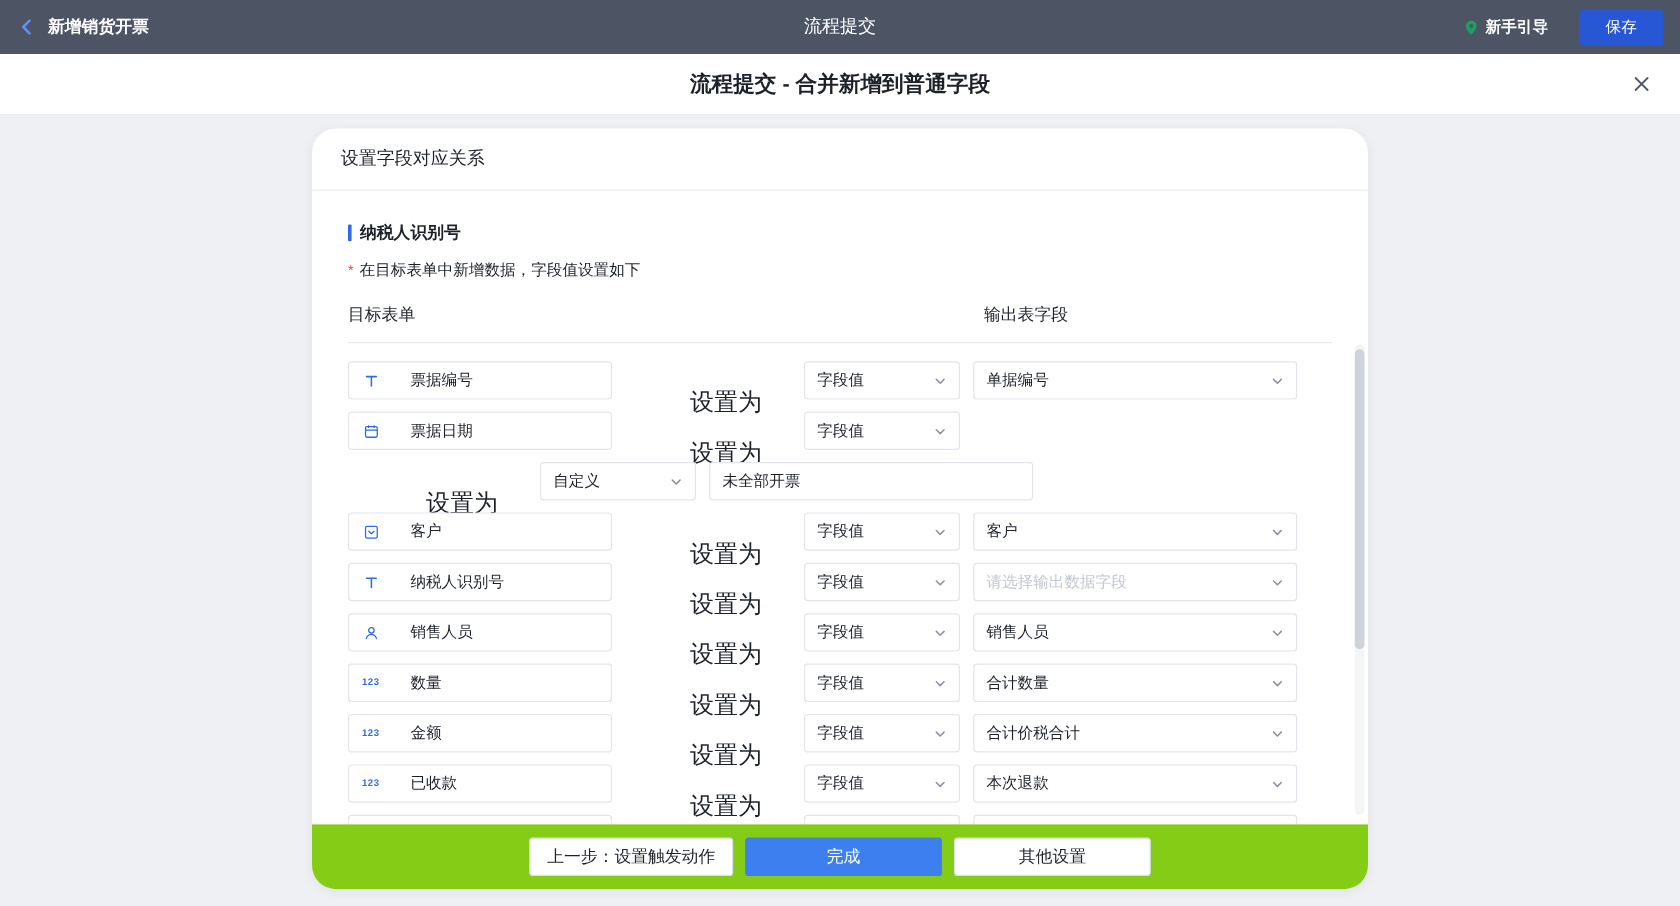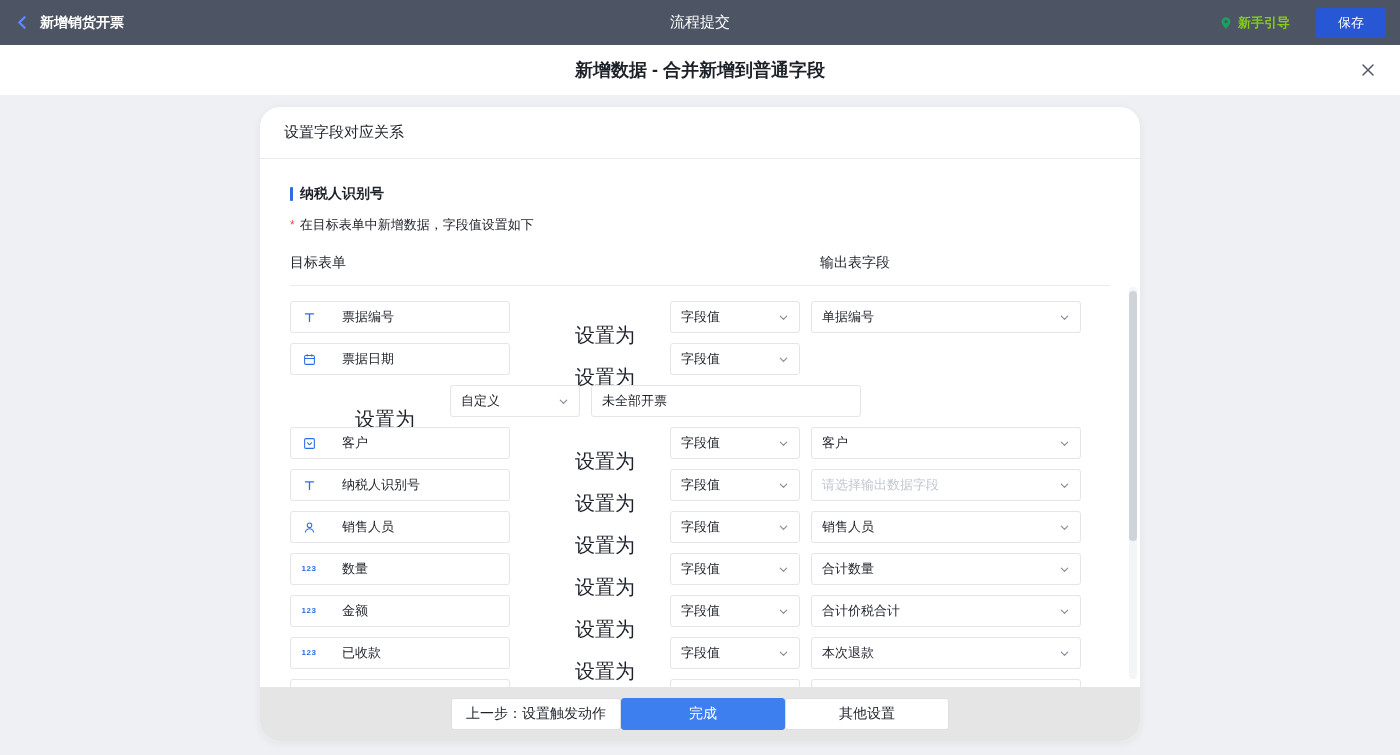--- a/index.html
+++ b/index.html
@@ -5,21 +5,21 @@
   * { margin:0; padding:0; box-sizing:border-box; }
   html,body { width:1400px; height:755px; overflow:hidden; }
   body { font-family:"Liberation Sans","DejaVu Sans",sans-serif; background:#eef0f4; color:#1d2129; }
 
   
   .topbar { height:45px; background:#4d5565; display:flex; align-items:center; padding:0 14px; position:relative; }
   .back-btn { display:flex; align-items:center; gap:9px; cursor:pointer; }
   .back-label { color:#fff; font-size:14px; font-weight:700; }
   .topbar-title { position:absolute; left:50%; transform:translateX(-50%); color:#fff; font-size:15px; }
   .topbar-right { margin-left:auto; display:flex; align-items:center; gap:26px; }
-  .guide-btn { display:flex; align-items:center; gap:5px; color:#84cc16; font-size:13px; font-weight:700; cursor:pointer; }
+  .guide-btn { display:flex; align-items:center; gap:5px; color:#ffffff; font-size:13px; font-weight:700; cursor:pointer; }
   .save-btn { background:#2857d5; border:none; color:#fff; font-size:13px; height:30px; padding:0 22px; border-radius:3px; cursor:pointer; }
 
   
   .titlebar { height:50px; background:#fff; display:flex; align-items:center; justify-content:center; position:relative; }
   .dialog-title { font-size:18px; font-weight:700; color:#1d2129; }
   .close-btn { position:absolute; right:24px; top:50%; transform:translateY(-50%); background:none; border:none; cursor:pointer; line-height:0; }
 
   
   .main { height:660px; padding-top:12px; }
   .card { width:880px; height:634px; margin:0 auto; background:#fff; border-radius:20px;
@@ -46,21 +46,21 @@
   .select-box { height:32px; border:1px solid #e3e5eb; border-radius:3px; background:#fff;
                 display:flex; align-items:center; justify-content:space-between; padding:0 10px; font-size:13px; cursor:pointer; }
   .mode-select { margin-left:51px; width:130px; flex:none; }
   .output-select { margin-left:11px; width:270px; flex:none; }
   .is-placeholder { color:#c2c7d0; }
   .chevron { line-height:0; margin-left:6px; flex:none; }
 
   .scroll-track { position:absolute; top:128px; bottom:8px; right:3px; width:8px; border-radius:4px; background:#f4f5f7; }
   .scroll-thumb { position:absolute; top:4px; left:0; width:8px; height:250px; border-radius:4px; background:#cfd3da; }
 
-  .card-footer { flex:none; height:54px; background:#e5e5e5; display:flex; align-items:center; justify-content:center; position:relative; z-index:2; }
+  .card-footer { flex:none; height:54px; background:#84cc16; display:flex; align-items:center; justify-content:center; gap:10px; position:relative; z-index:2; }
   .ftr-btn { height:32px; min-width:164px; padding:0 14px; border-radius:3px; font-size:14px; background:#fff;
              border:1px solid #dcdfe6; color:#1d2129; cursor:pointer; white-space:nowrap; }
   .ftr-btn.primary { background:#3e7ff0; border-color:#3e7ff0; color:#fff; }
 </style>
 </head>
 <body>
 
 <div class="topbar">
   <div class="back-btn">
     <span style="line-height:0;">
@@ -78,21 +78,21 @@
             <path d="M8 1.3a5.1 5.1 0 0 0-5.1 5.1C2.9 10 8 14.8 8 14.8s5.1-4.8 5.1-8.4A5.1 5.1 0 0 0 8 1.3zm0 7a1.9 1.9 0 1 1 0-3.8 1.9 1.9 0 0 1 0 3.8z"></path>
           </svg>
       </span>
       <span>新手引导</span>
     </div>
     <button class="save-btn">保存</button>
   </div>
 </div>
 
 <div class="titlebar">
-  <div class="dialog-title">新增数据 - 合并新增到普通字段</div>
+  <div class="dialog-title">流程提交 - 合并新增到普通字段</div>
   <button class="close-btn">
     <span style="line-height:0;">
       <svg width="16" height="16" viewBox="0 0 16 16" stroke="#4e5969" stroke-width="1.5" stroke-linecap="round">
           <path d="M3 3l10 10M13 3L3 13"></path>
         </svg>
     </span>
   </button>
 </div>
 
 <div class="main">

